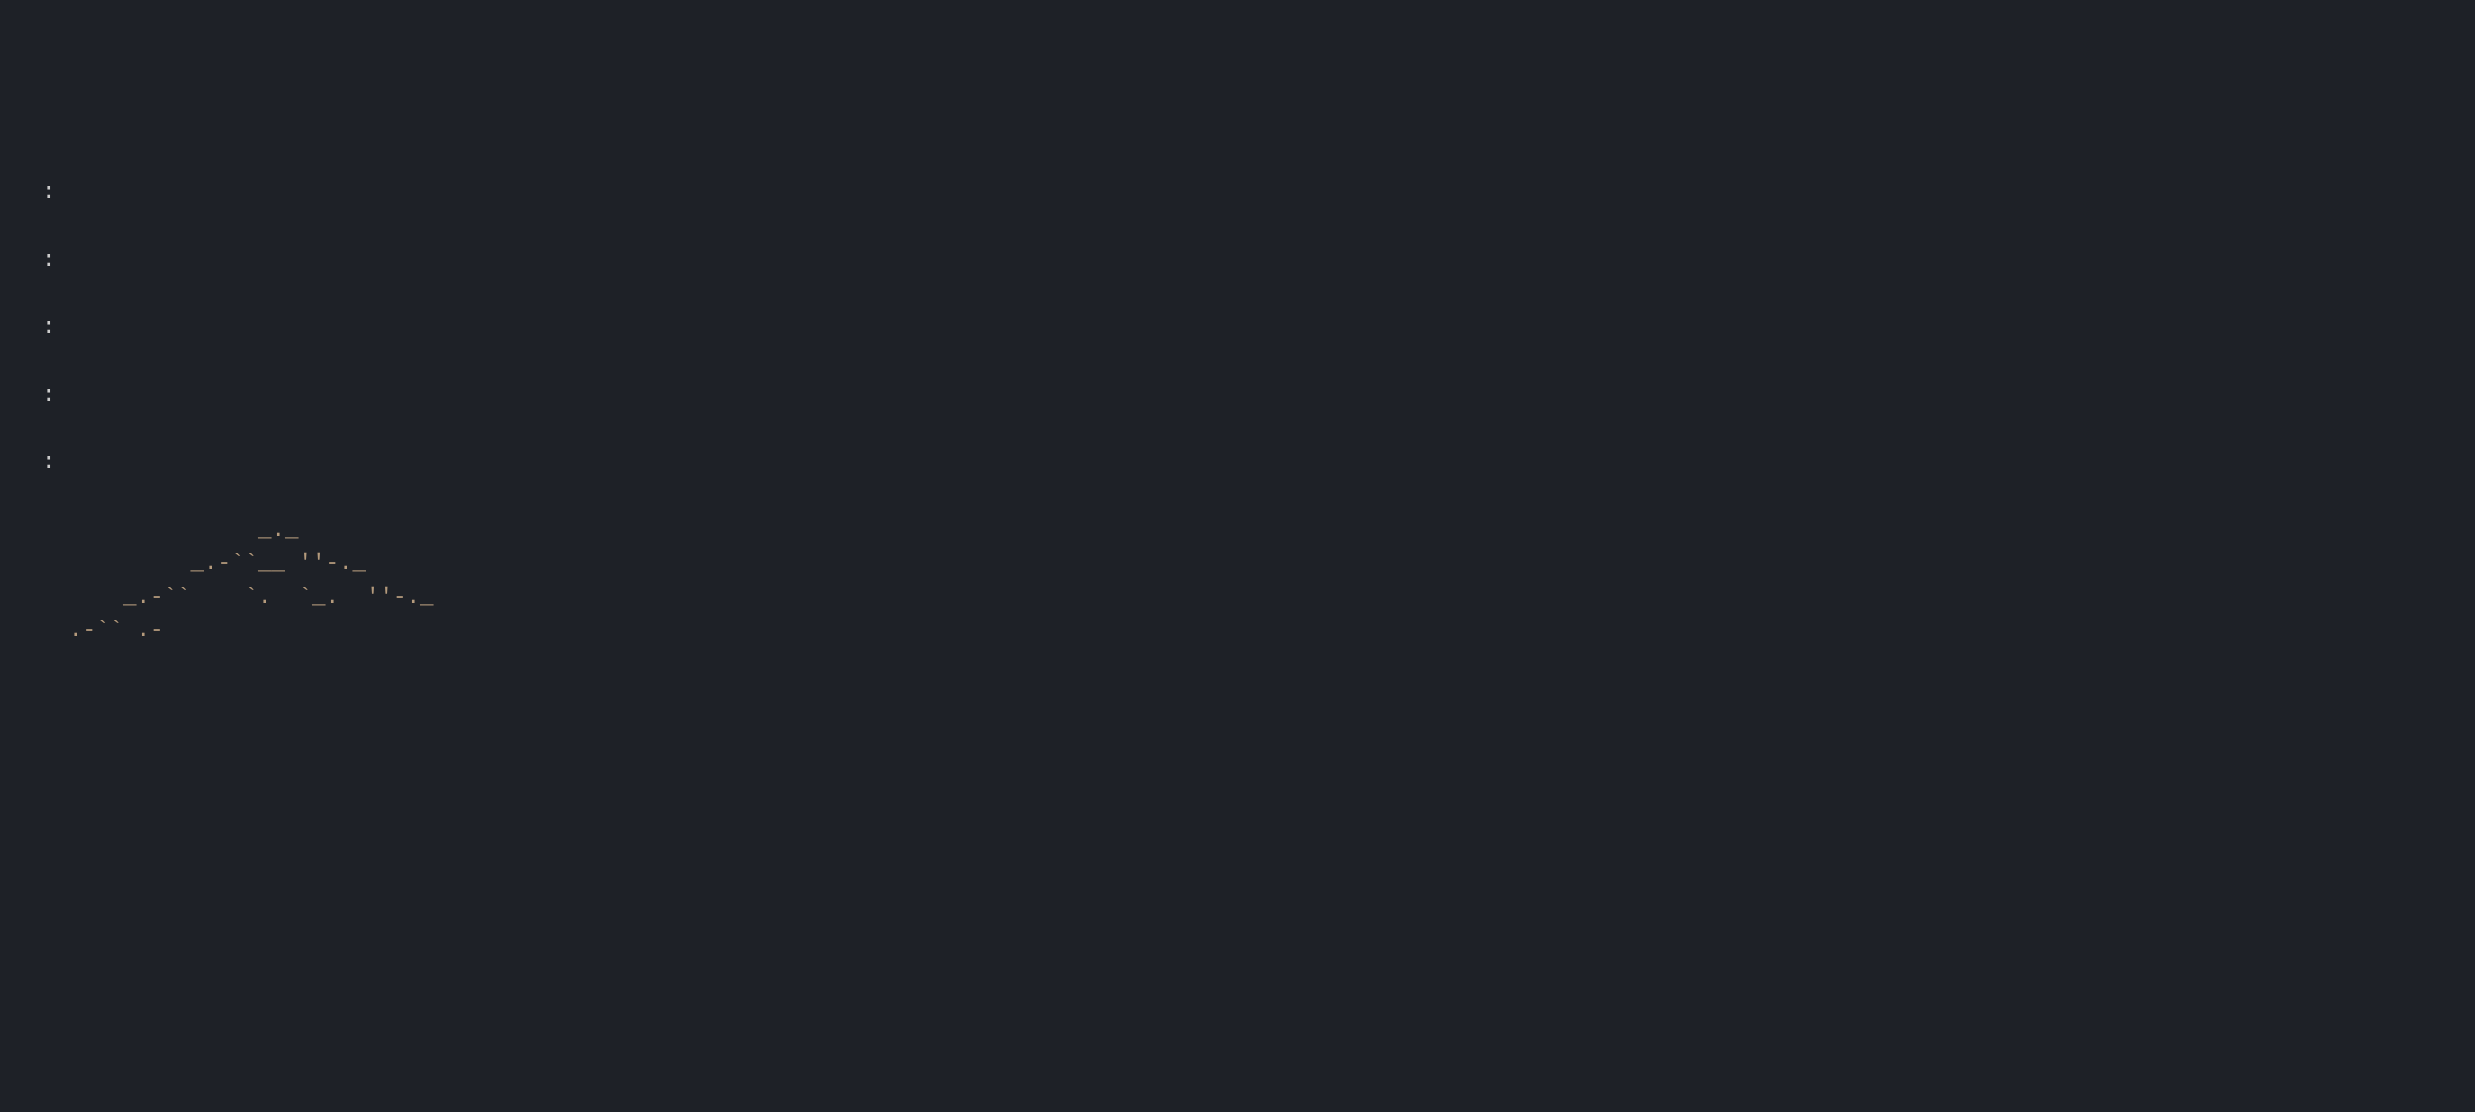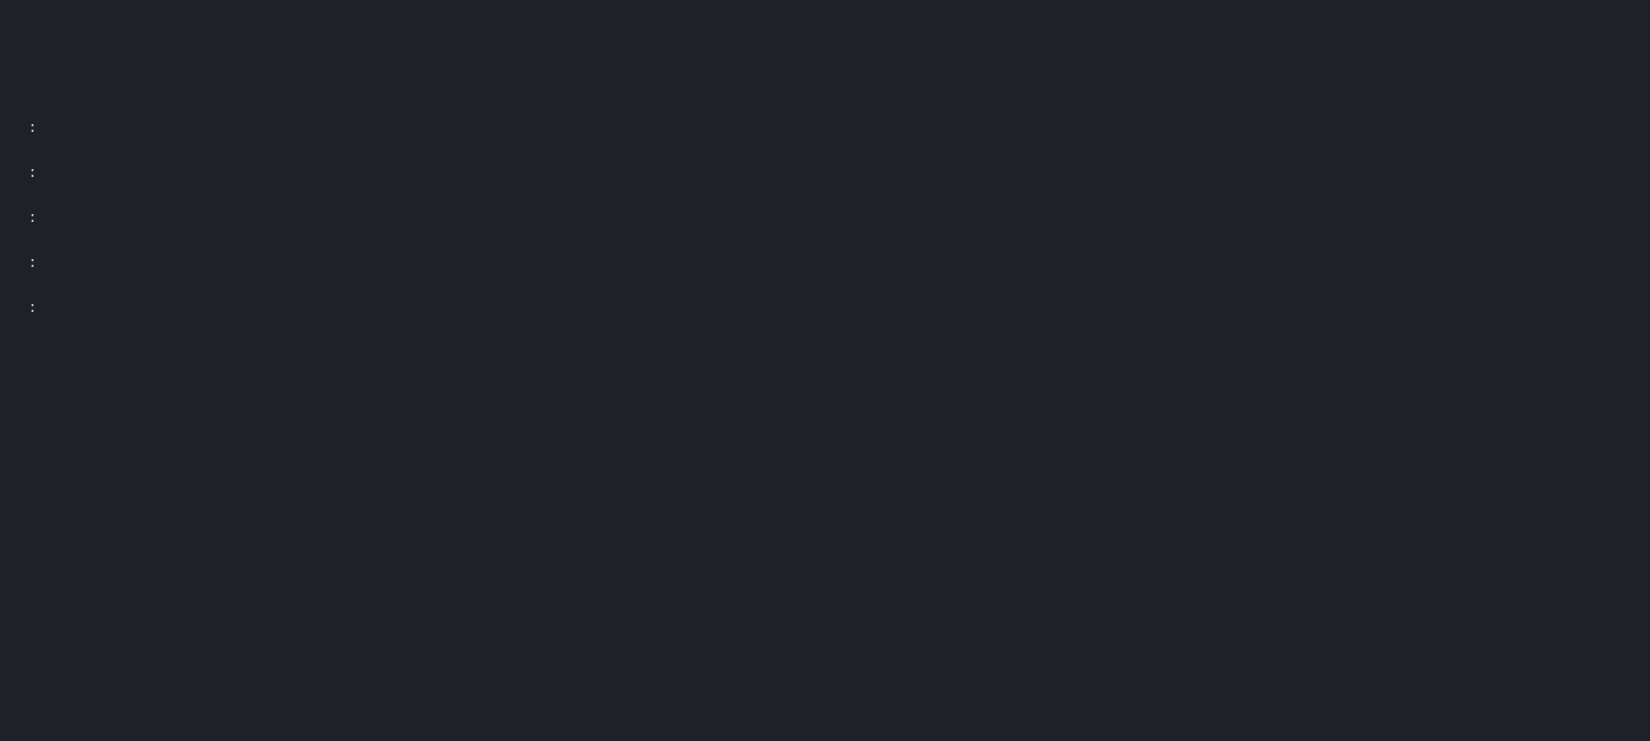--- a/index.html
+++ b/index.html
@@ -32,11 +32,14 @@
 <body>
 
 
 
 <div style="position:relative; white-space:pre-wrap; word-break:break-all;">
 <span class="line"><span class="pid"></span>:<span></span> <span class="day"></span> <span></span> <span class="year"></span> <span class="time"></span><span class="white"></span></span>
 <span class="line"><span class="pid"></span>:<span></span> <span class="day"></span> <span></span> <span class="year"></span> <span class="time"></span><span class="white"></span><span class="num"></span><span class="white"></span><span class="num"></span><span class="white"></span><span class="hash"></span><span class="white"></span><span class="num"></span><span class="white"></span><span class="num"></span><span class="white"></span></span>
 <span class="line"><span class="pid"></span>:<span></span> <span class="day"></span> <span></span> <span class="year"></span> <span class="time"></span><span class="white"></span></span>
 <span class="line"><span class="pid"></span>:<span></span> <span class="day"></span> <span></span> <span class="year"></span> <span class="time"></span><span class="white"></span><span class="num"></span><span class="white"></span><span class="num"></span><span class="white"></span></span>
 <span class="line"><span class="pid"></span>:<span></span> <span class="day"></span> <span></span> <span class="year"></span> <span class="time"></span><span class="white"></span><span class="hash"></span></span>
-</div></body></html>
+<span class="art"><span class="a1">                _._</span>
+<span class="a1">           _.-``__ ''-._</span>
+<span class="a1">      _.-``    `.  `_.  ''-._           </span><span class="white"></span><span class="num"></span><span class="white"></span><span class="hash"></span><span class="white"></span><span class="num"></span><span class="white"></span><span class="num"></span><span class="white"></span>
+<span class="a1">  .-`` .-</span></span></div></body></html>

